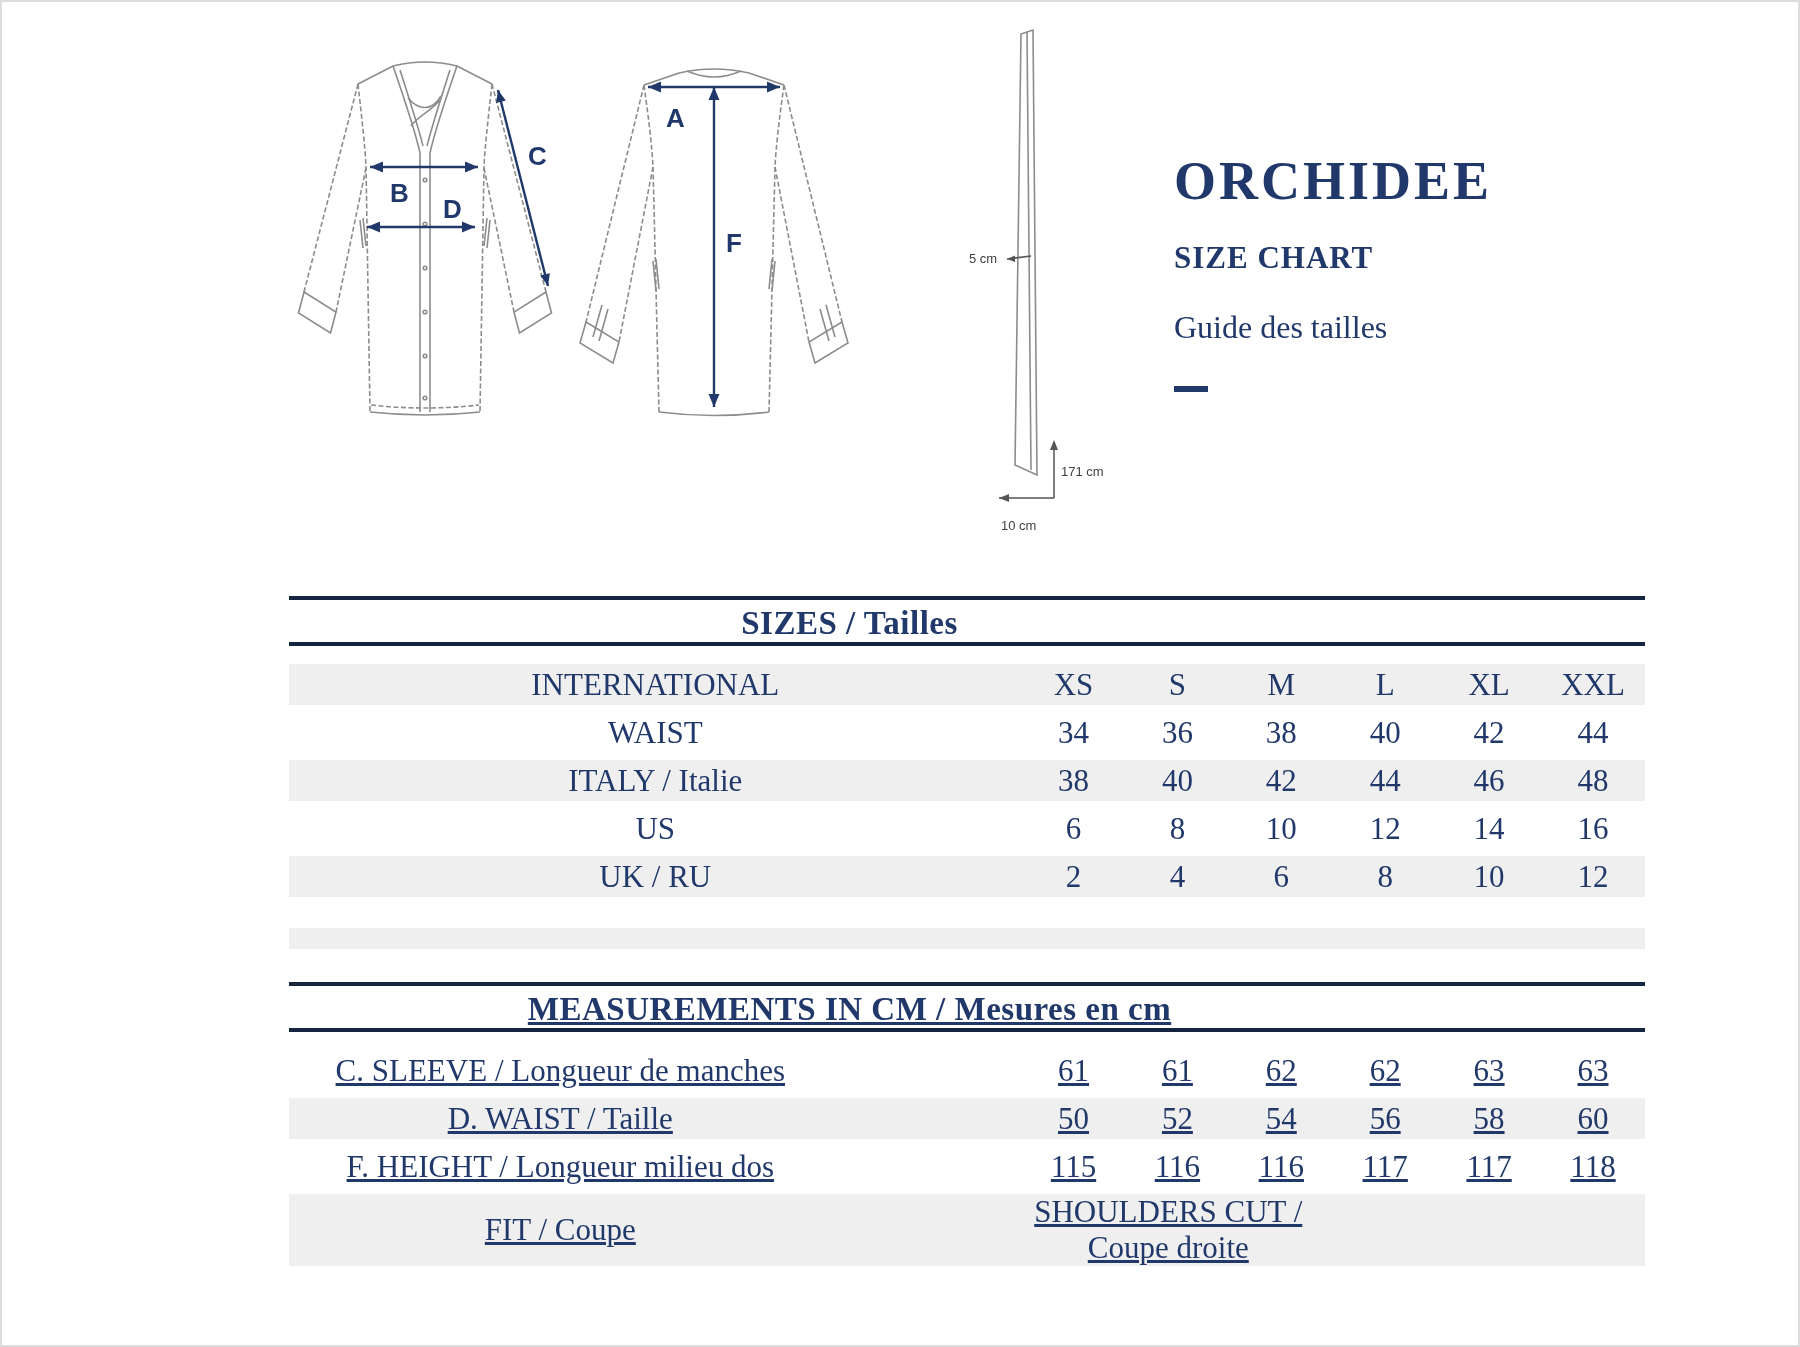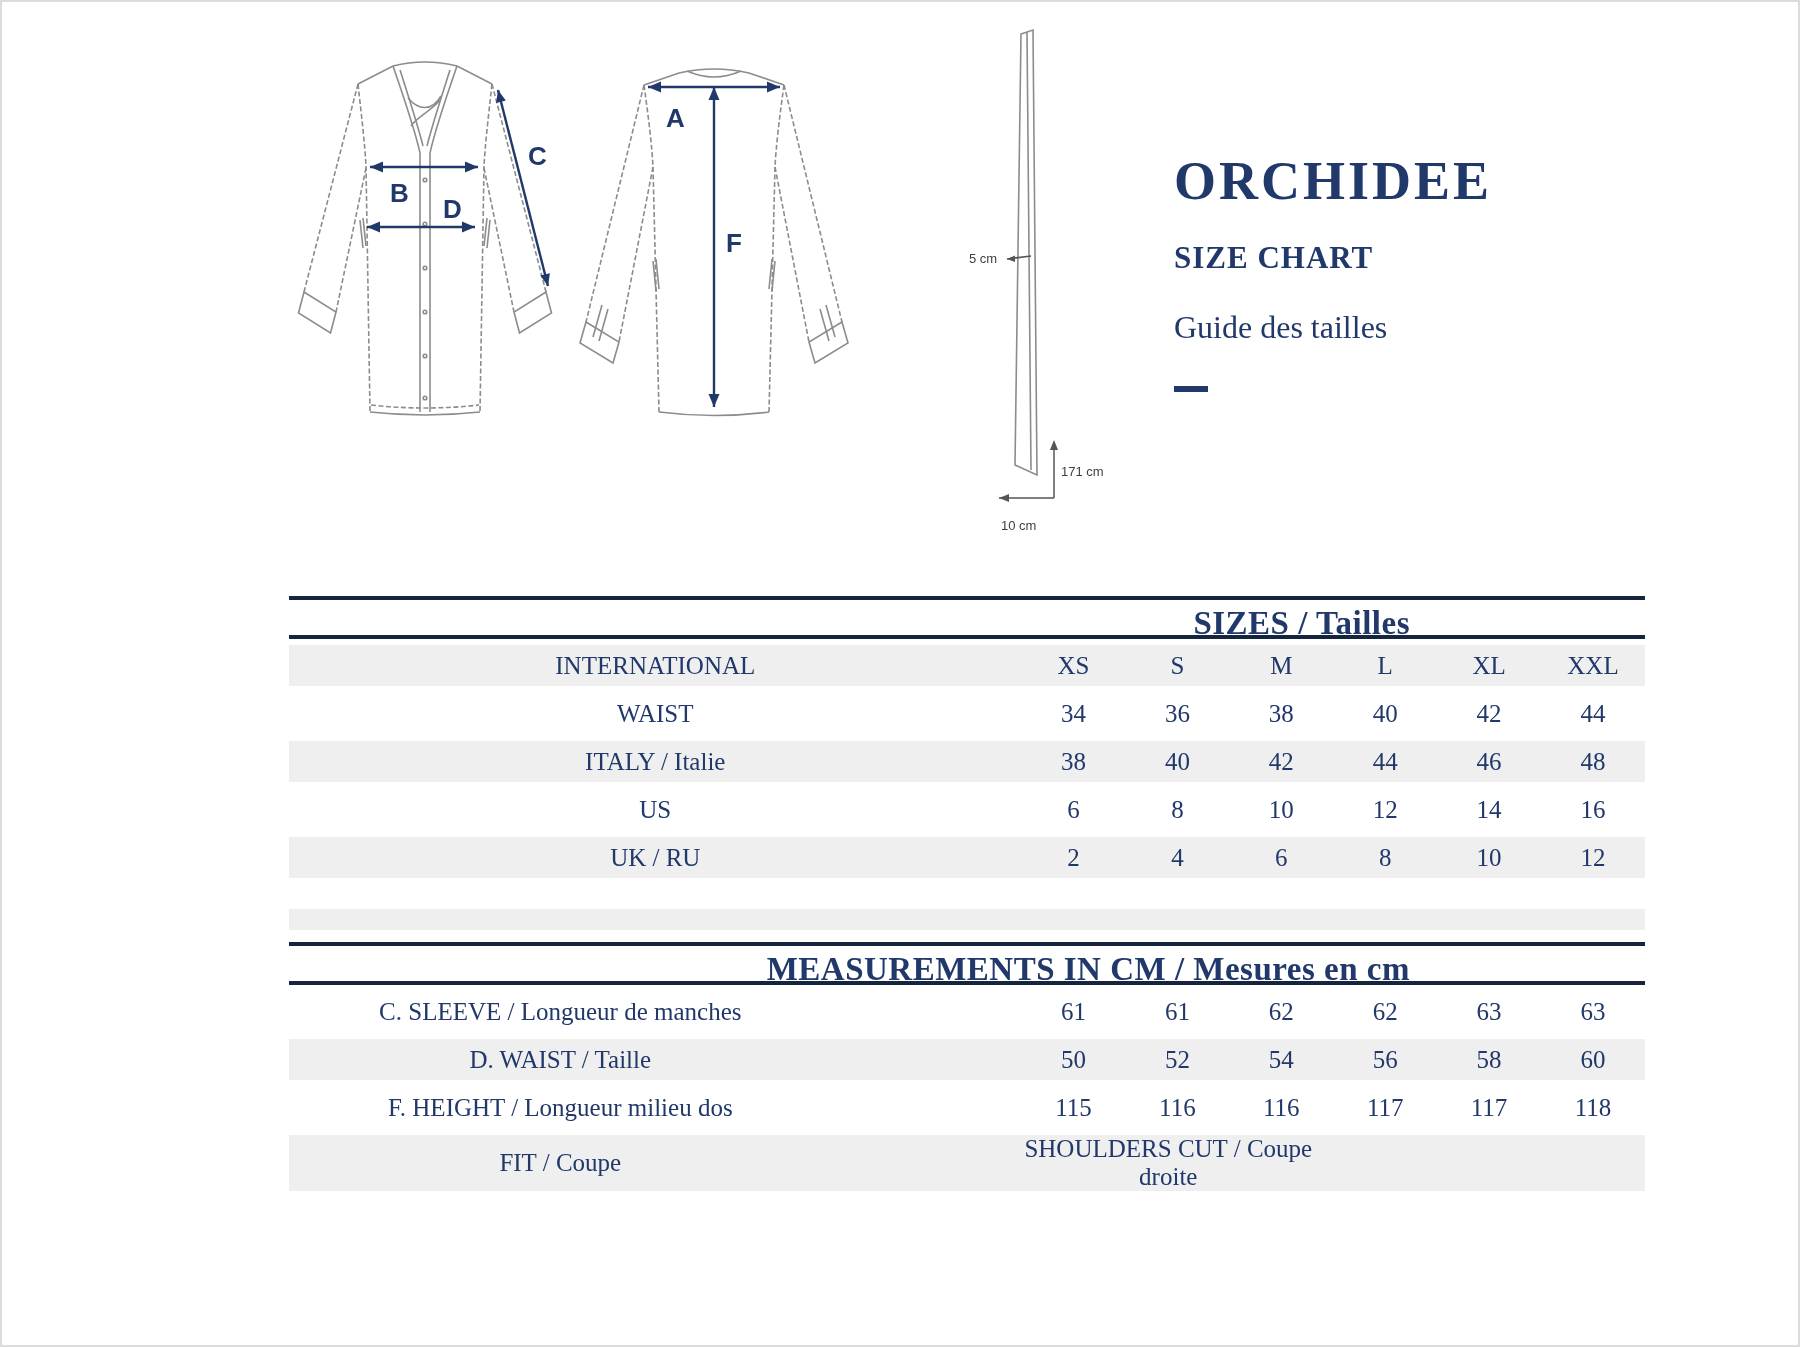--- a/index.html
+++ b/index.html
@@ -29,29 +29,29 @@
   .dim{stroke:var(--navy-text,#21386a);stroke-width:2.4;fill:none;}
   .dim-head{fill:var(--navy-text,#21386a);stroke:none;}
   .dim-letter{font-family:"Liberation Sans",sans-serif;font-size:26px;font-weight:600;
     fill:var(--navy-text,#21386a);}
   .cm-line{stroke:#555;stroke-width:1.5;fill:none;}
   .cm-head{fill:#555;stroke:none;}
   .cm-label{font-family:"Liberation Sans",sans-serif;font-size:13px;fill:#3f3f3f;}
   
   .table-block{position:absolute;left:287px;width:1356px;}
   .sizes-block{top:594px;}
-  .meas-block{top:940px;}
+  .meas-block{top:980px;text-decoration:underline;}
   .rule{height:4px;background:var(--rule-navy,#16253f);}
   .tbl-title{
-    height:35px;line-height:46px;text-align:right;padding-right:235px;
+    height:42px;line-height:46px;text-align:center;padding-right:235px;
     font-weight:bold;font-size:33px;letter-spacing:0.5px;
   }
   table.size-tbl{
     width:100%;border-collapse:separate;border-spacing:0;table-layout:fixed;
-    margin-top:6px;font-size:25px;color:var(--navy-text,#21386a);
+    margin-top:18px;font-size:31px;color:var(--navy-text,#21386a);
   }
   table.size-tbl td{
     height:41px;text-align:center;vertical-align:middle;
     border-bottom:7px solid #ffffff;padding:0;
   }
   tr.band td{background:var(--row-gray,#efefef);}
   tr.plain td{background:transparent;}
   col.c-lbl{width:54%;}
   col.c-val{width:7.66%;}
   .meas-block td.lbl{padding-right:190px;}

